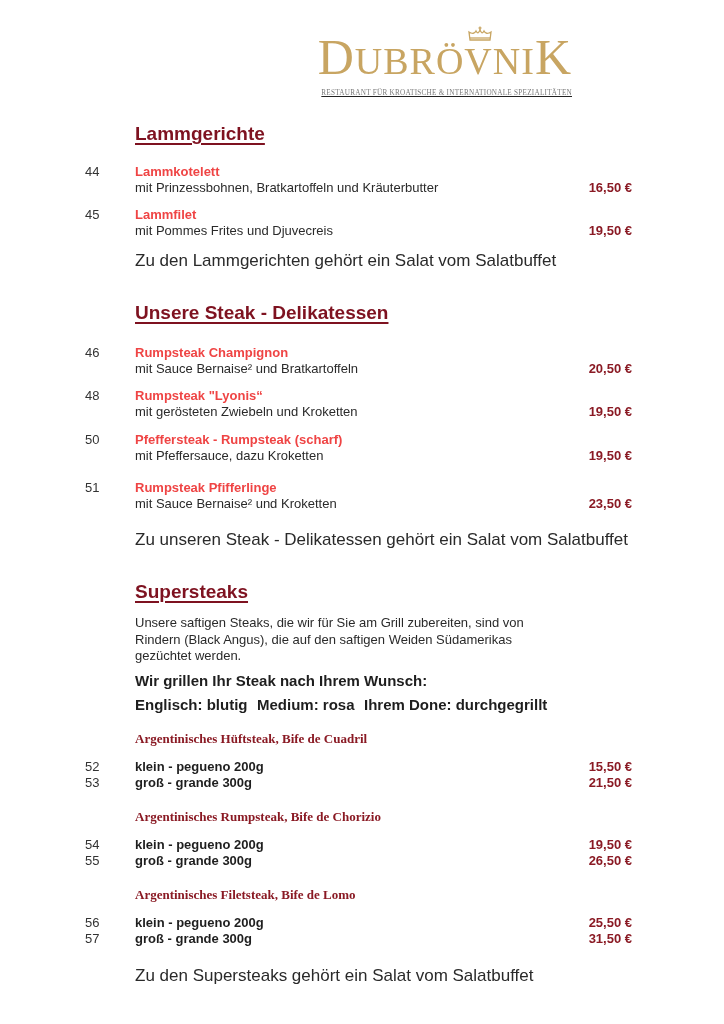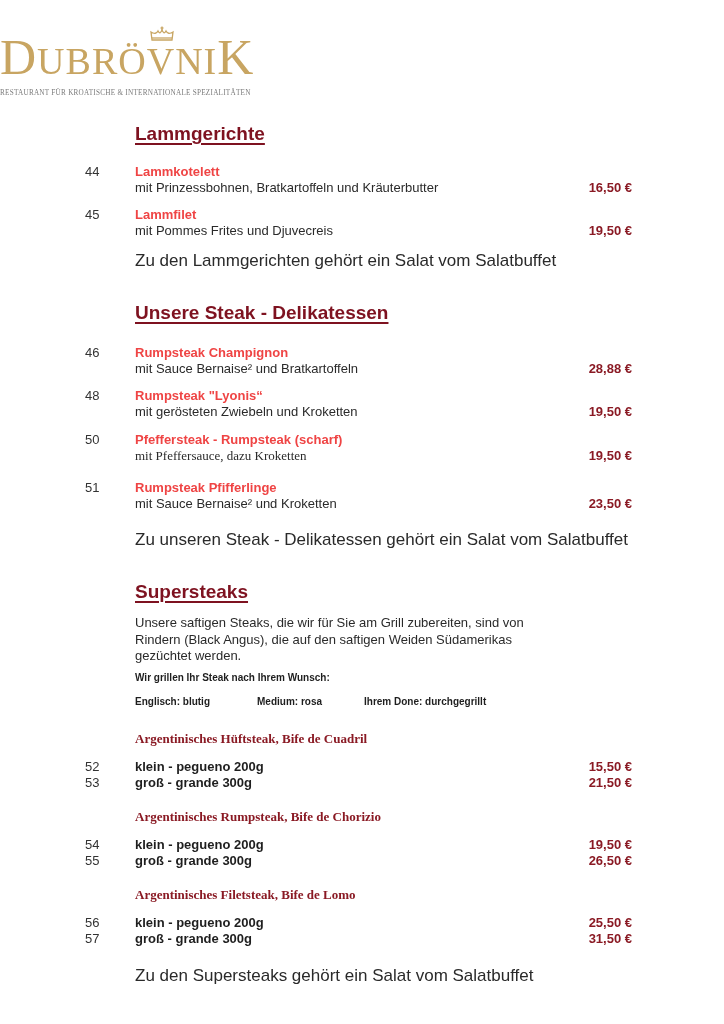--- a/index.html
+++ b/index.html
@@ -1,37 +1,37 @@
 <!DOCTYPE html>
 <html><head>
 <meta charset="utf-8">
 <style>
   html, body { margin: 0; padding: 0; background: #ffffff; }
   body { width: 724px; height: 1024px; position: relative; overflow: hidden;
          font-family: "Liberation Sans", sans-serif; color: #222222; }
   .abs { position: absolute; }
 
   
-  .logo { left: 0; width: 572px; top: 32px; text-align: left; }
+  .logo { left: 0; width: 572px; top: 32px; text-align: right; text-decoration: underline; }
   .logo-title { font-family: "Liberation Serif", serif; color: #c8a562;
                 font-size: 50px; line-height: 50px; letter-spacing: 1px; position: relative; display: inline-block; }
   .logo-title .sm { font-size: 38px; }
   .crown { position: absolute; left: 149px; top: -6px; width: 26px; height: 16px; }
   .logo-sub { font-family: "Liberation Serif", serif; color: #7a7a7a;
               font-size: 7.2px; letter-spacing: 0.25px; margin-top: 3px; }
 
   .section-title { left: 135px; font-size: 19px; font-weight: bold; color: #7e1220;
                    text-decoration: underline; text-decoration-thickness: 1.5px; text-underline-offset: 3px; white-space: nowrap; }
   .num { left: 85px; font-size: 13px; color: #333333; }
   .dish { left: 135px; font-size: 13px; font-weight: bold; color: #ef4444; white-space: nowrap; }
   .desc { left: 135px; font-size: 13px; color: #2a2a2a; white-space: nowrap; }
   .price { right: 92px; font-size: 13px; font-weight: bold; color: #8a1a24; white-space: nowrap; }
   .note { left: 135px; font-size: 17px; color: #2a2a2a; white-space: nowrap; }
   .para { left: 135px; width: 420px; font-size: 13px; line-height: 16.5px; color: #2a2a2a; }
-  .bold-dark { font-size: 10px; font-weight: bold; color: #1e1e1e; white-space: nowrap; }
+  .bold-dark { font-size: 15px; font-weight: bold; color: #1e1e1e; white-space: nowrap; }
   .sub-head { left: 135px; font-size: 13px; font-weight: bold; color: #8a1a24; white-space: nowrap; font-family: Liberation Serif, serif; }
   .size { left: 135px; font-size: 13px; font-weight: bold; color: #1e1e1e; white-space: nowrap; }
 </style>
 </head>
 <body>
 
 <div class="abs logo">
   <div class="logo-title">
     <span>D</span><span class="sm">UB</span><span class="sm">R</span><span class="sm">Ö</span><span class="sm">VNI</span><span>K</span>
     <svg class="crown" viewBox="0 0 26 16">
@@ -58,30 +58,30 @@
 <div class="abs desc" style="top:223px;">mit Pommes Frites und Djuvecreis</div>
 <div class="abs price" style="top:223px;">19,50 €</div>
 
 <div class="abs note" style="top:251px;">Zu den Lammgerichten gehört ein Salat vom Salatbuffet</div>
 
 <div class="abs section-title" style="top:302px;">Unsere Steak - Delikatessen</div>
 
 <div class="abs num" style="top:345px;">46</div>
 <div class="abs dish" style="top:345px;">Rumpsteak Champignon</div>
 <div class="abs desc" style="top:361px;">mit Sauce Bernaise² und Bratkartoffeln</div>
-<div class="abs price" style="top:361px;">28,88 €</div>
+<div class="abs price" style="top:361px;">20,50 €</div>
 
 <div class="abs num" style="top:388px;">48</div>
 <div class="abs dish" style="top:388px;">Rumpsteak "Lyonis“</div>
 <div class="abs desc" style="top:404px;">mit gerösteten Zwiebeln und Kroketten</div>
 <div class="abs price" style="top:404px;">19,50 €</div>
 
 <div class="abs num" style="top:432px;">50</div>
 <div class="abs dish" style="top:432px;">Pfeffersteak - Rumpsteak (scharf)</div>
-<div class="abs desc" style="top:448px;font-family:Liberation Serif, serif;">mit Pfeffersauce, dazu Kroketten</div>
+<div class="abs desc" style="top:448px;">mit Pfeffersauce, dazu Kroketten</div>
 <div class="abs price" style="top:448px;">19,50 €</div>
 
 <div class="abs num" style="top:480px;">51</div>
 <div class="abs dish" style="top:480px;">Rumpsteak Pfifferlinge</div>
 <div class="abs desc" style="top:496px;">mit Sauce Bernaise² und Kroketten</div>
 <div class="abs price" style="top:496px;">23,50 €</div>
 
 <div class="abs note" style="top:530px;">Zu unseren Steak - Delikatessen gehört ein Salat vom Salatbuffet</div>
 
 <div class="abs section-title" style="top:581px;">Supersteaks</div>

